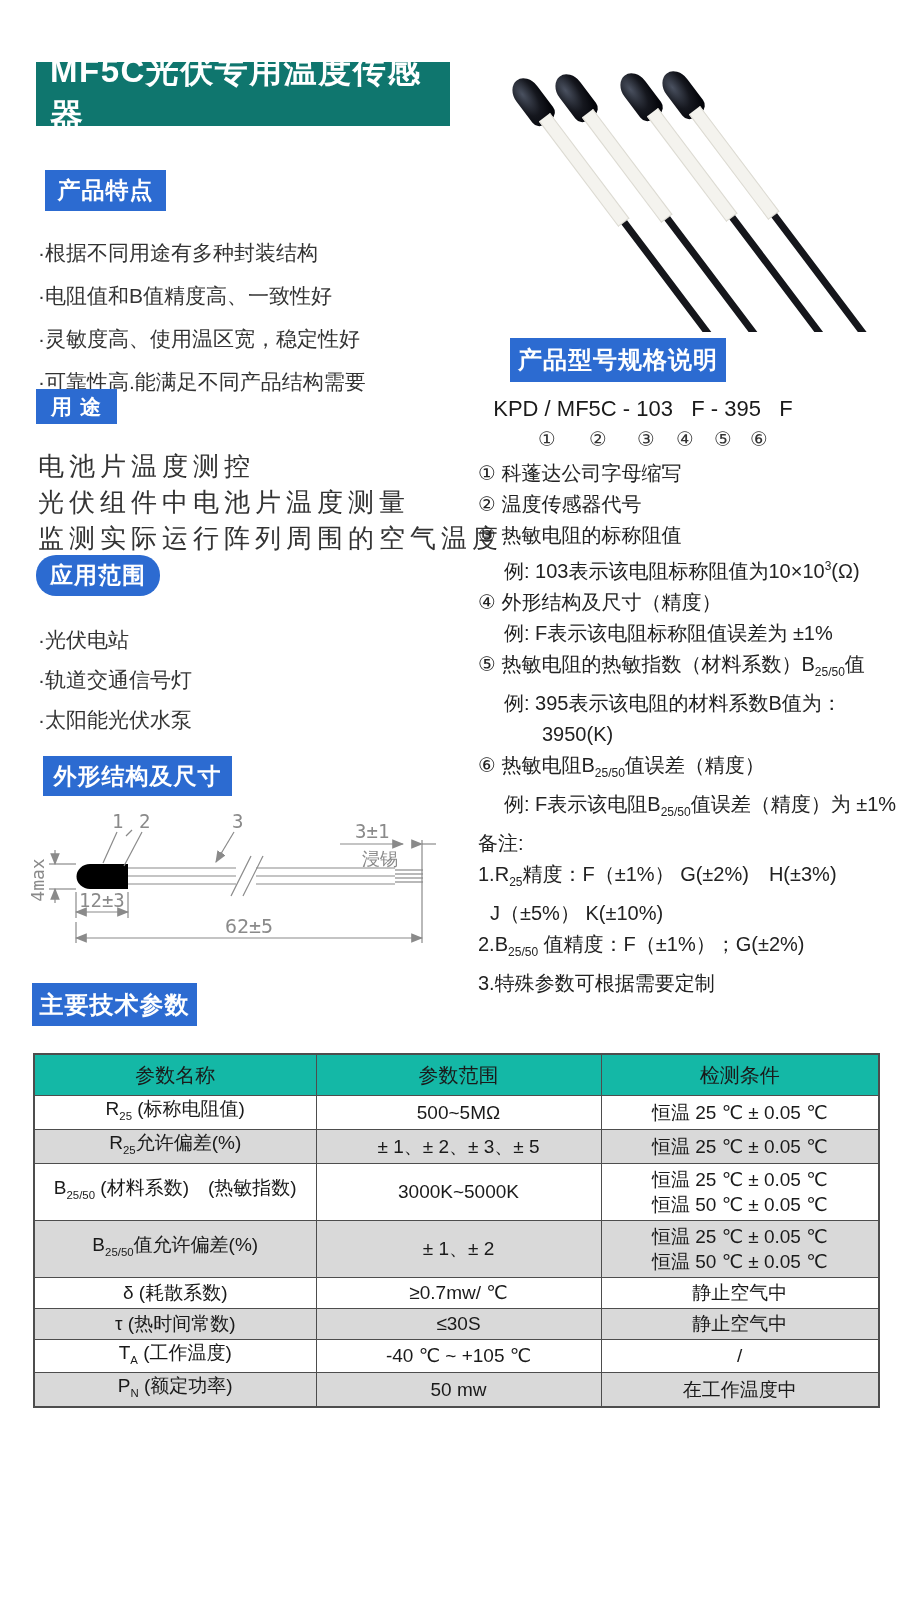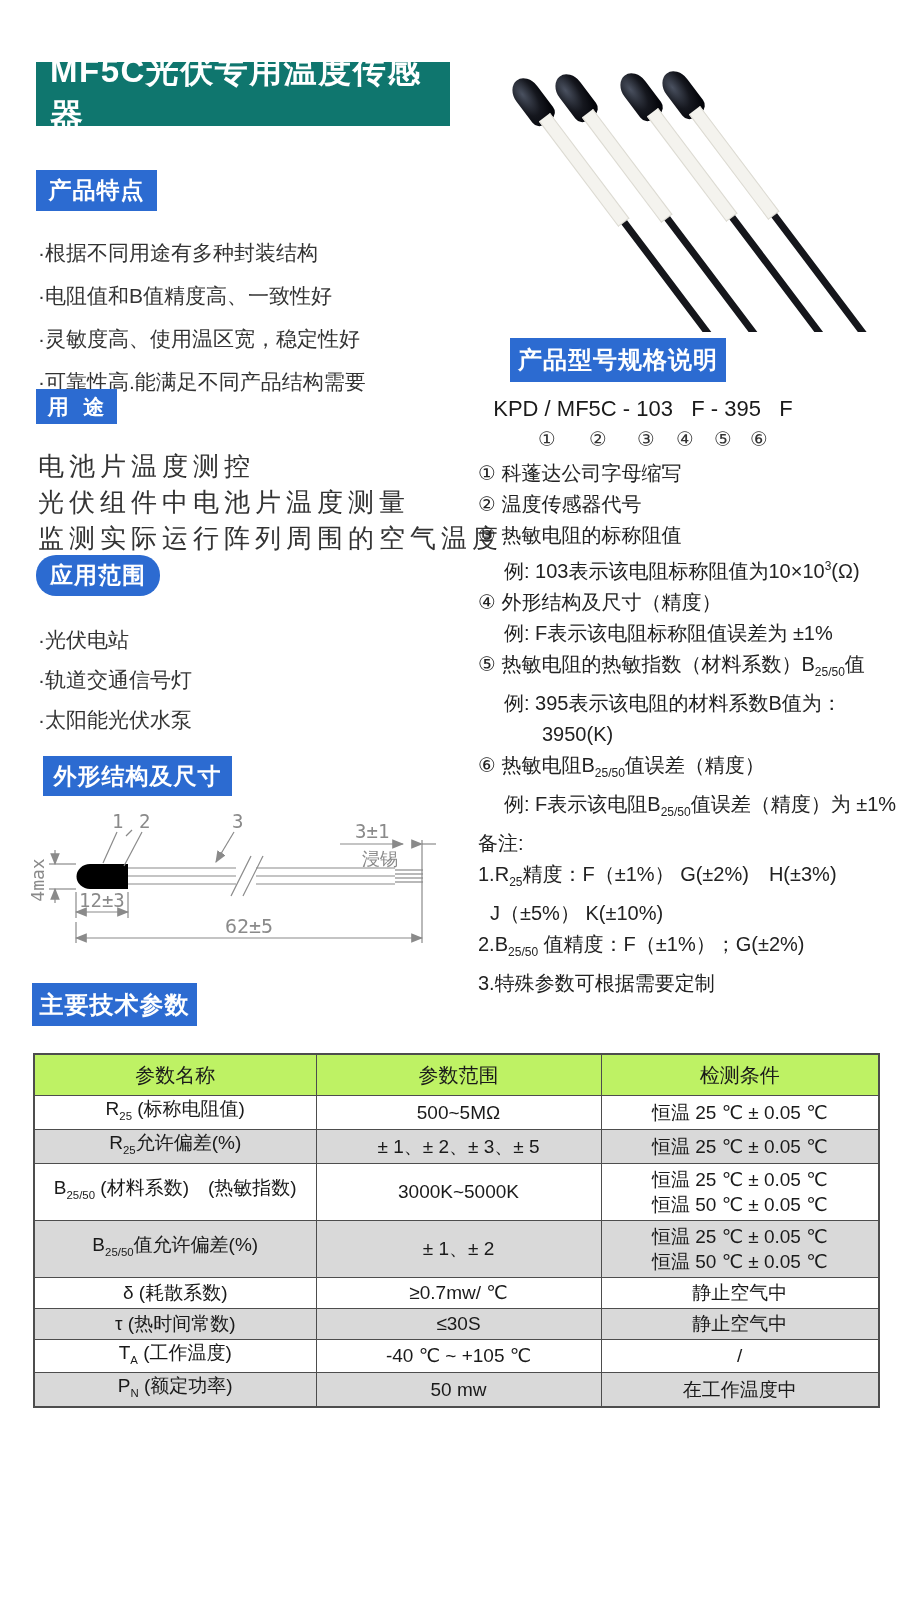--- a/index.html
+++ b/index.html
@@ -3,22 +3,22 @@
 <meta charset="utf-8">
 <style>
   html,body { margin:0; padding:0; }
   body { width:900px; height:1600px; background:#ffffff; font-family:"Liberation Sans","DejaVu Sans",sans-serif; position:relative; overflow:hidden; }
   .page { position:absolute; inset:0; }
 
   
   .badge { position:absolute; background:#2c6bd1; color:#fff; font-weight:bold; display:flex; align-items:center; justify-content:center; letter-spacing:1px; }
   .title-bar { position:absolute; left:36px; top:62px; width:414px; height:64px; background:#0f766e; color:#fff; font-weight:bold; font-size:33px; display:flex; align-items:center; padding-left:14px; box-sizing:border-box; letter-spacing:1.5px; }
 
-  .b-features  { left:36px;  top:170px; width:121px; height:41px; font-size:23px;text-align:center; }
-  .b-usage     { left:36px;  top:389px; width:81px;  height:35px; font-size:21px;font-family:Liberation Mono, monospace; }
+  .b-features  { left:45px;  top:170px; width:121px; height:41px; font-size:23px;text-align:center; }
+  .b-usage     { left:36px;  top:389px; width:81px;  height:35px; font-size:21px; }
   .b-apps      { left:36px;  top:555px; width:124px; height:41px; font-size:23px;border-radius:20px; }
   .b-structure { left:36px;  top:756px; width:189px; height:40px; font-size:23px;margin-left:7px; }
   .b-model     { left:510px; top:338px; width:216px; height:44px; font-size:24px; }
   .b-params    { left:32px;  top:983px; width:165px; height:43px; font-size:24px; }
 
   .features-list { position:absolute; left:38px; top:231px; font-size:21px; line-height:43px; color:#333; }
   .usage-list    { position:absolute; left:38px; top:448px; font-size:26px; line-height:36px; letter-spacing:5px; color:#333; }
   .apps-list     { position:absolute; left:38px; top:620px; font-size:21px; line-height:40px; color:#333; }
 
   
@@ -52,21 +52,21 @@
   sub { font-size:0.6em; } sup { font-size:0.6em; }
 
   
   .drawing { position:absolute; left:22px; top:810px; }
   .drawing text { fill:#8a8a8a; font-family:"DejaVu Sans Mono",monospace; }
   .drawing line, .drawing path.stroke { stroke:#8a8a8a; stroke-width:1.2; fill:none; }
 
   
   #param-table { position:absolute; left:33px; top:1053px; width:845px; border-collapse:collapse; table-layout:fixed; border:2px solid #4d4d4d; }
   #param-table th, #param-table td { border:1px solid #4d4d4d; text-align:center; vertical-align:middle; color:#1a1a1a; padding:0 4px; }
-  #param-table th { background:#bef264; height:40px; font-weight:400; font-size:20px; }
+  #param-table th { background:#14b8a6; height:40px; font-weight:400; font-size:20px; }
   #param-table td { font-size:19px; height:30px; line-height:25px; }
   #param-table tr.tall td { height:56px; }
   #param-table tr.shaded td { background:#d9d9d9; }
 </style>
 </head>
 <body>
 
 <div class="page">
 
   <div class="title-bar">MF5C光伏专用温度传感器</div>

